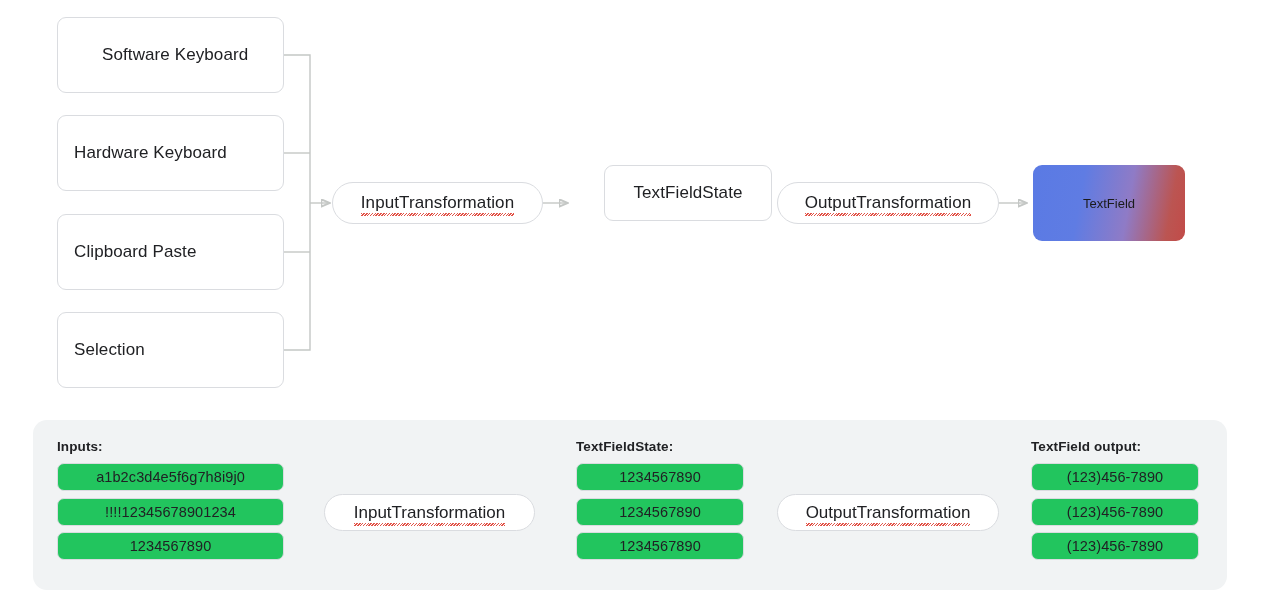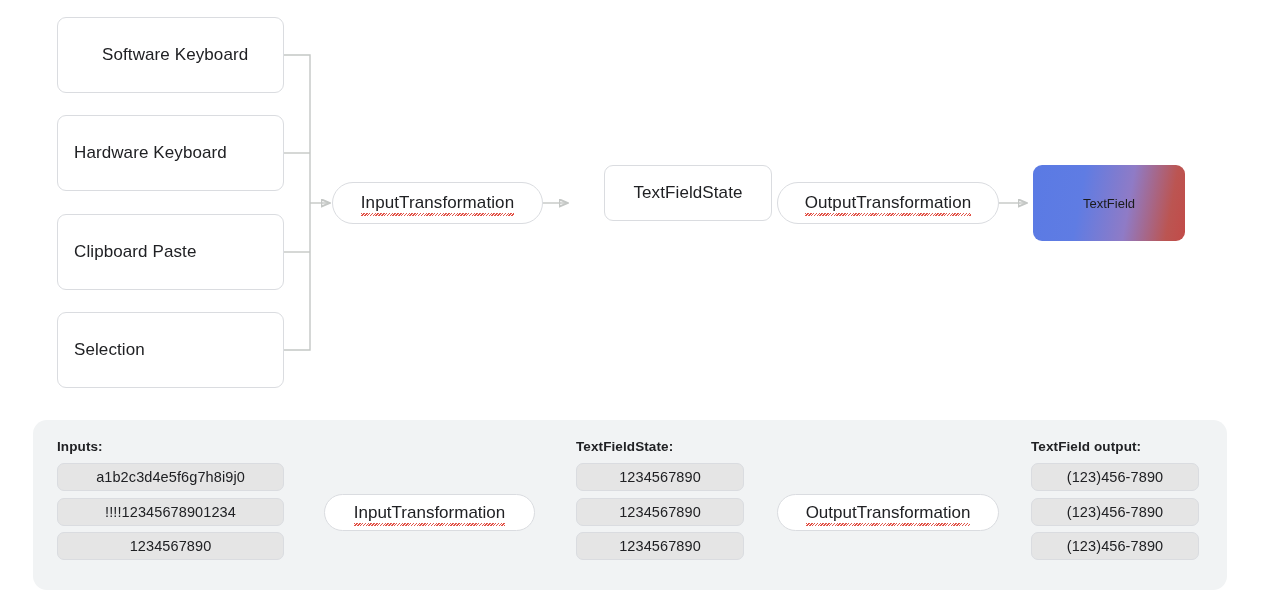--- a/index.html
+++ b/index.html
@@ -92,21 +92,21 @@
     position: absolute;
     font-size: 13.5px;
     font-weight: bold;
     color: #202124;
     letter-spacing: 0.1px;
     white-space: nowrap;
   }
   .chip {
     position: absolute;
     box-sizing: border-box;
-    background: #e5e5e5;
+    background: #22c55e;
     border: 1px solid #dadce0;
     border-radius: 7px;
     display: flex;
     align-items: center;
     justify-content: center;
     font-size: 14.5px;
     color: #202124;
     letter-spacing: 0.1px;
   }
   .pill-sm {

